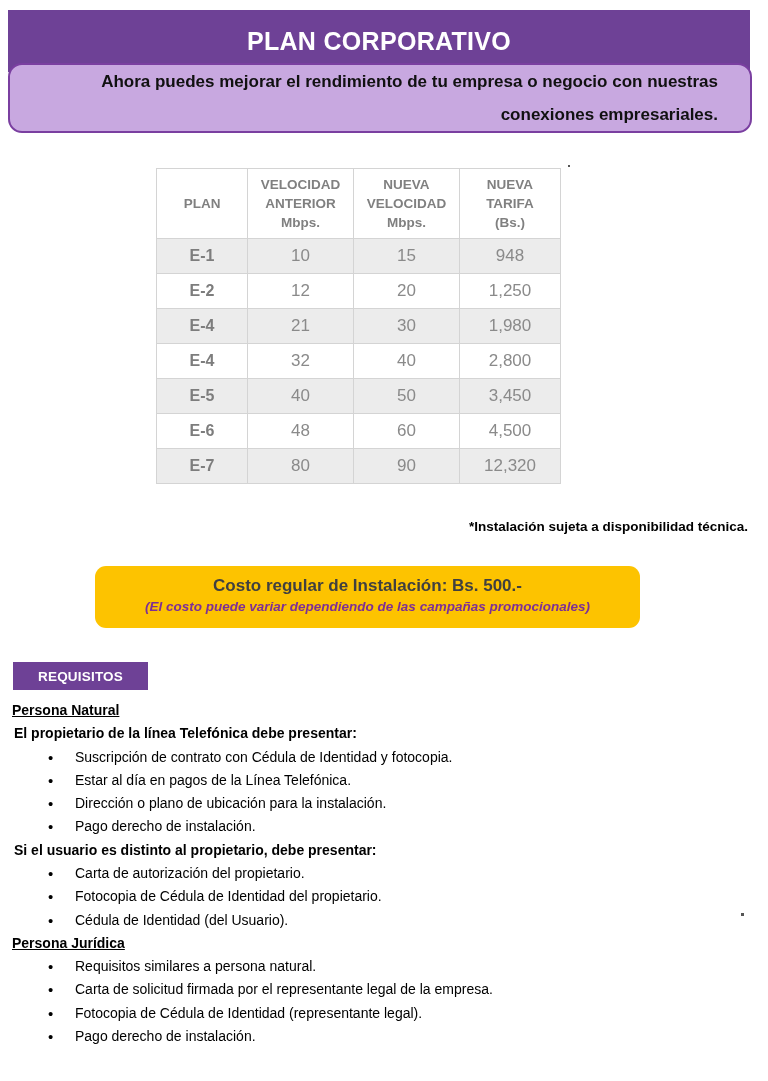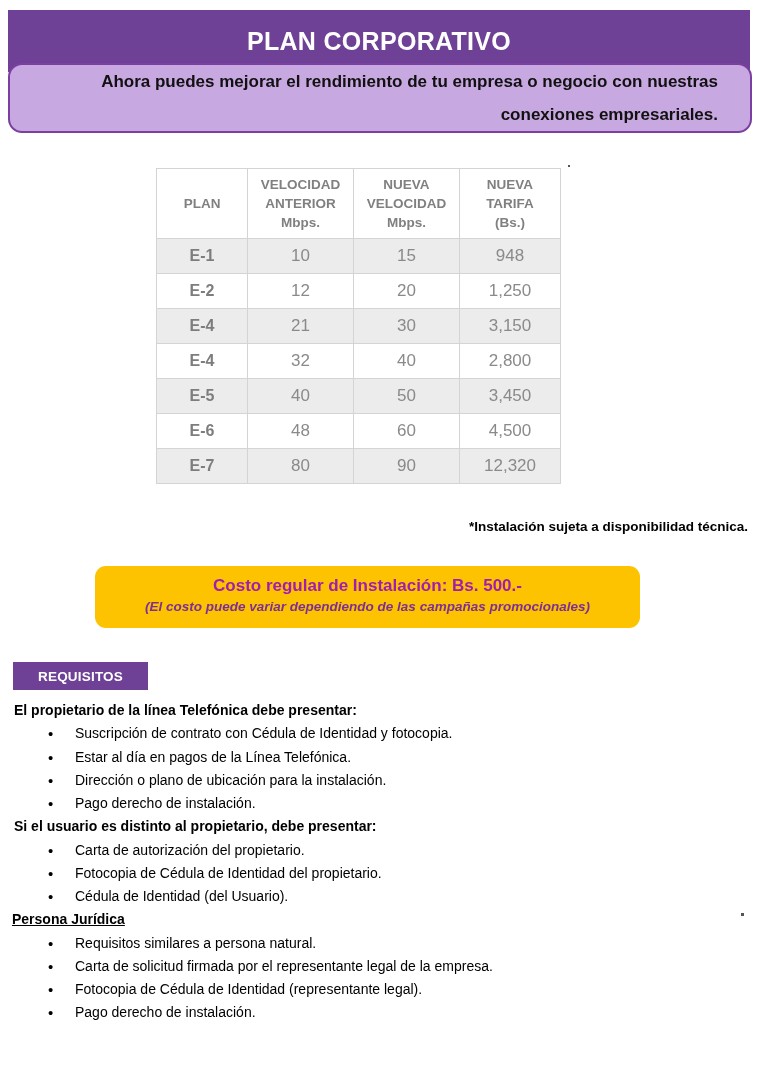--- a/index.html
+++ b/index.html
@@ -118,21 +118,21 @@
     width: 545px; height: 62px;
     background: #fdc300;
     border-radius: 11px;
     display: flex;
     flex-direction: column;
     align-items: center;
     justify-content: center;
     padding-bottom: 2px;
   }
   #cost-main {
-    color: #a21caf;
+    color: #404040;
     font-size: 17px;
     font-weight: bold;
     line-height: 1.35;
     font-family: "Liberation Sans", sans-serif;
   }
   #cost-sub {
     color: #7d2f95;
     font-size: 13.5px;
     font-weight: bold;
     font-style: italic;
@@ -242,21 +242,21 @@
     <tr class="plain">
       <td class="plan-cell">E-2</td>
       <td>12</td>
       <td>20</td>
       <td>1,250</td>
     </tr>
     <tr class="shaded">
       <td class="plan-cell">E-4</td>
       <td>21</td>
       <td>30</td>
-      <td>3,150</td>
+      <td>1,980</td>
     </tr>
     <tr class="plain">
       <td class="plan-cell">E-4</td>
       <td>32</td>
       <td>40</td>
       <td>2,800</td>
     </tr>
     <tr class="shaded">
       <td class="plan-cell">E-5</td>
       <td>40</td>
@@ -287,20 +287,21 @@
   <div id="cost-main">Costo regular de Instalación: Bs. 500.-</div>
   <div id="cost-sub">(El costo puede variar dependiendo de las campañas promocionales)</div>
 </div>
 
 <div id="requisitos-badge">
   <span>REQUISITOS</span>
 </div>
 
 <div id="requisitos-body">
 
+  <div class="sec-heading">Persona Natural</div>
   <div class="sub-heading">El propietario de la línea Telefónica debe presentar:</div>
   <ul class="req-list">
     <li>Suscripción de contrato con Cédula de Identidad y fotocopia.</li>
     <li>Estar al día en pagos de la Línea Telefónica.</li>
     <li>Dirección o plano de ubicación para la instalación.</li>
     <li>Pago derecho de instalación.</li>
   </ul>
 
   <div class="sub-heading">Si el usuario es distinto al propietario, debe presentar:</div>
   <ul class="req-list">

